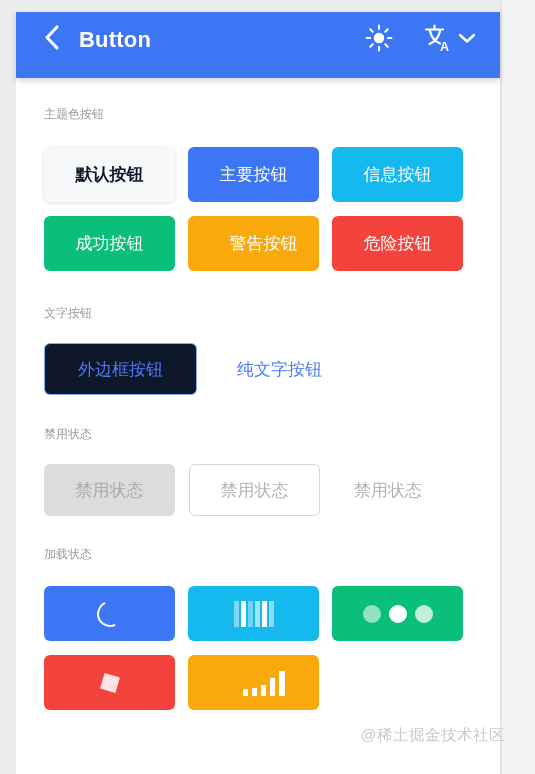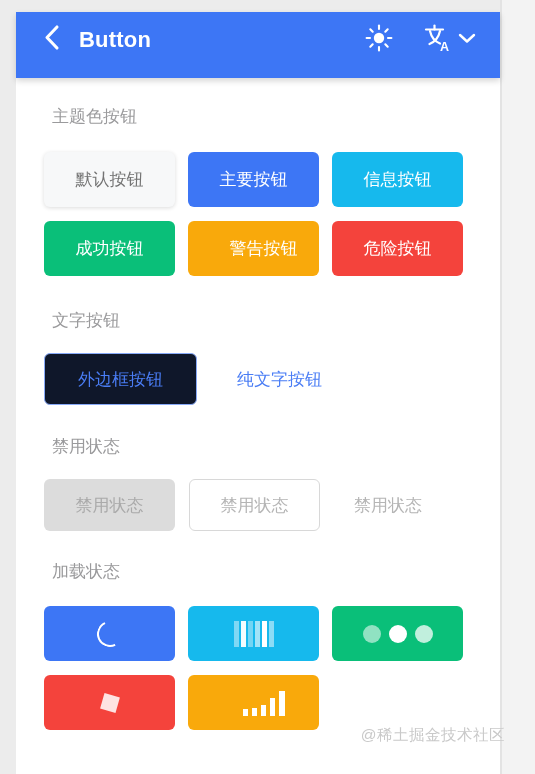--- a/index.html
+++ b/index.html
@@ -99,23 +99,23 @@
     top: 78px;
     width: 484px;
     height: 696px;
     background: #ffffff;
     padding: 0 0 0 0;
     overflow: hidden;
   }
 
   .section-title {
     color: #9a9a9c;
-    font-size: 17px;
+    font-size: 12px;
     font-weight: normal;
-    margin-left: 36px;
+    margin-left: 28px;
     line-height: 1;
   }
 
   .btn-grid {
     display: flex;
     flex-wrap: wrap;
     margin-left: 28px;
     width: 430px;
   }
 
@@ -135,22 +135,23 @@
     color: #ffffff;
     white-space: nowrap;
     line-height: 1;
     position: relative;
     overflow: hidden;
   }
   .btn:nth-child(3n) { margin-right: 0; }
 
   .btn-default {
     background: #f7f8f9;
-    color: #737373;
+    color: #0f172a;
     box-shadow: 0 1px 4px rgba(0,0,0,0.14);
+    font-weight: bold;
   }
   .btn-primary { background: #3d76f5; }
   .btn-info    { background: #16b9ed; }
   .btn-success { background: #0abf79; }
   .btn-warning { background: #f9a90b; padding-left: 20px; }
   .btn-danger  { background: #f4433c; }
 
   
   .text-row {
     display: flex;

